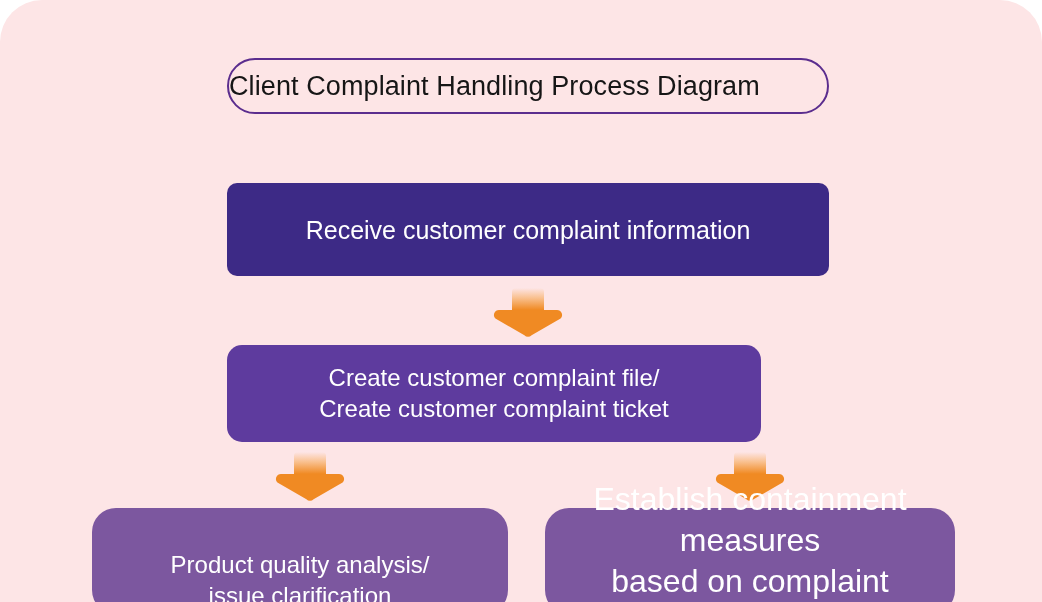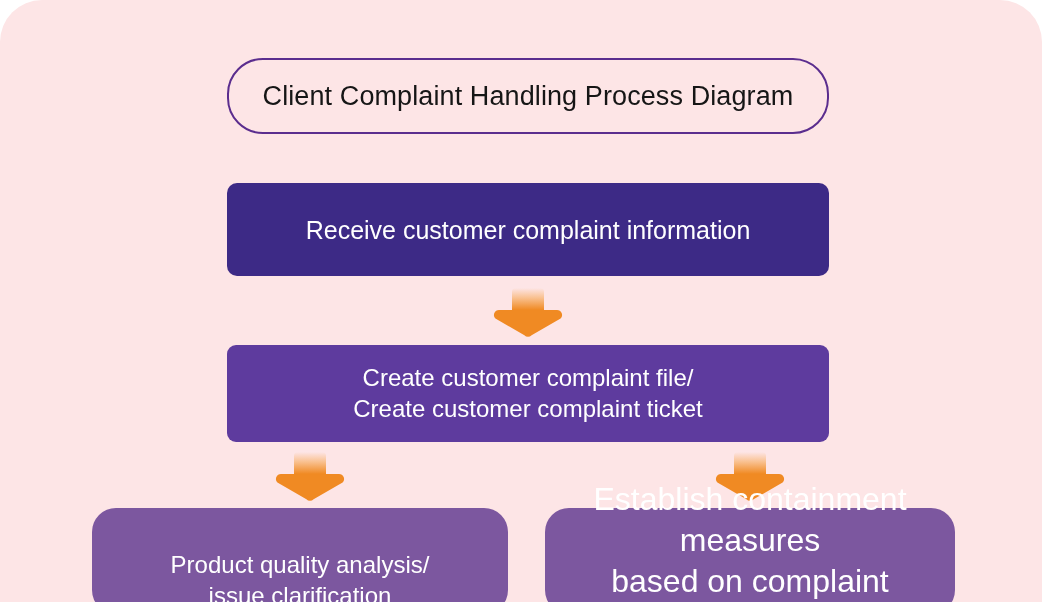--- a/index.html
+++ b/index.html
@@ -24,28 +24,27 @@
     border-top-right-radius: 42px;
     overflow: hidden;
   }
 
   
   .title-pill {
     position: absolute;
     left: 227px;
     top: 58px;
     width: 602px;
-    height: 76px;
+    height: 56px;
     box-sizing: border-box;
     border: 2.5px solid #5b2d8e;
     border-radius: 36px;
     background: transparent;
     display: flex;
     align-items: center;
-    justify-content: center;
   }
   .title-pill .label {
     font-size: 27px;
     color: #161616;
     letter-spacing: 0.1px;
     white-space: nowrap;
   }
 
   
   .node {
@@ -70,24 +69,24 @@
     width: 602px;
     height: 93px;
     background: #3d2a86;
     border-radius: 10px;
   }
   #node-receive .label { font-size: 25px; }
 
   #node-create {
     left: 227px;
     top: 345px;
-    width: 602px;
+    width: 534px;
     height: 97px;
     background: #5e3b9e;
-    border-radius: 9px;
+    border-radius: 15px;
   }
   #node-create .label { font-size: 24px; }
 
   #node-quality {
     left: 92px;
     top: 508px;
     width: 416px;
     height: 106px;
     background: #7c579f;
     border-radius: 24px;

